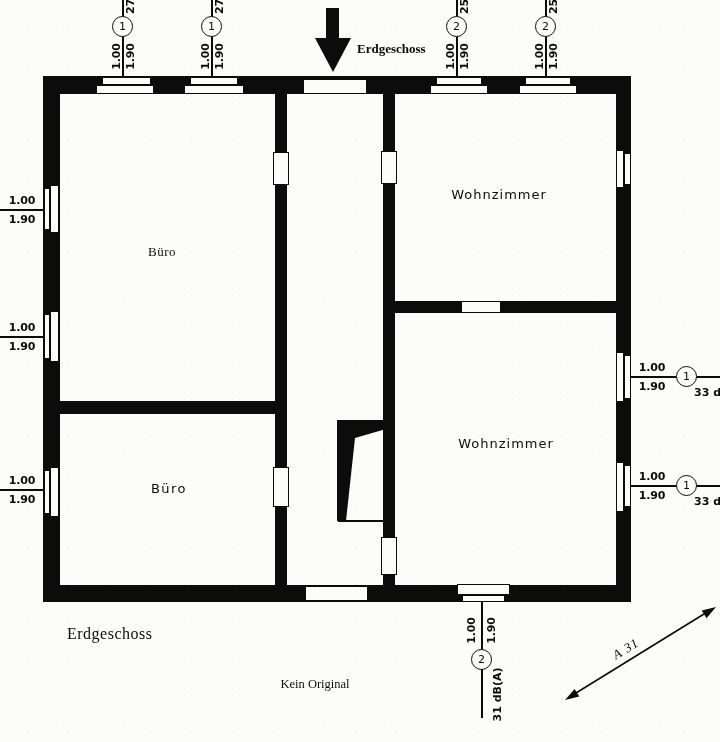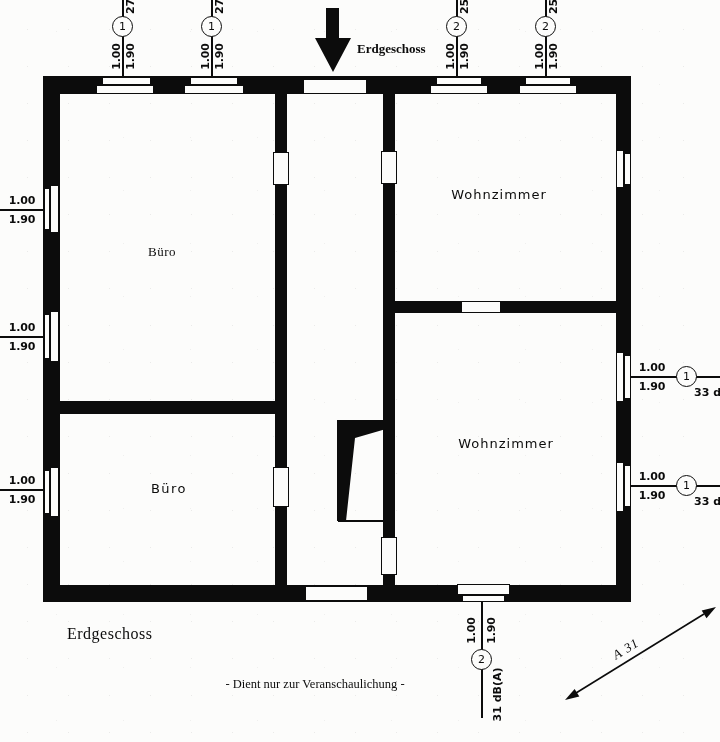--- a/index.html
+++ b/index.html
@@ -158,16 +158,16 @@
   <div class="dim rot" style="left:441px;top:624px">1.00</div>
   <div class="dim rot" style="left:461px;top:624px">1.90</div>
   <div class="badge" style="left:471px;top:649px">2</div>
   <div class="db rot" style="left:467px;top:688px;width:60px;text-align:center">31 dB(A)</div>
 
   <div class="abs serif" style="left:596px;top:641px;width:60px;text-align:center;font-size:13px;font-style:italic;letter-spacing:1px;transform:rotate(-31deg)">A 31</div>
 
   <div class="abs serif" style="left:67px;top:625px;font-size:16px;letter-spacing:.5px">Erdgeschoss</div>
 
   <div class="abs serif" style="left:165px;top:678px;width:300px;text-align:center;font-size:12.5px;line-height:13.5px">
-    <div>- Dient nur zur Veranschaulichung -</div>
+    <div>Kein Original</div>
   </div>
 
 </div>
 
 </body></html>

